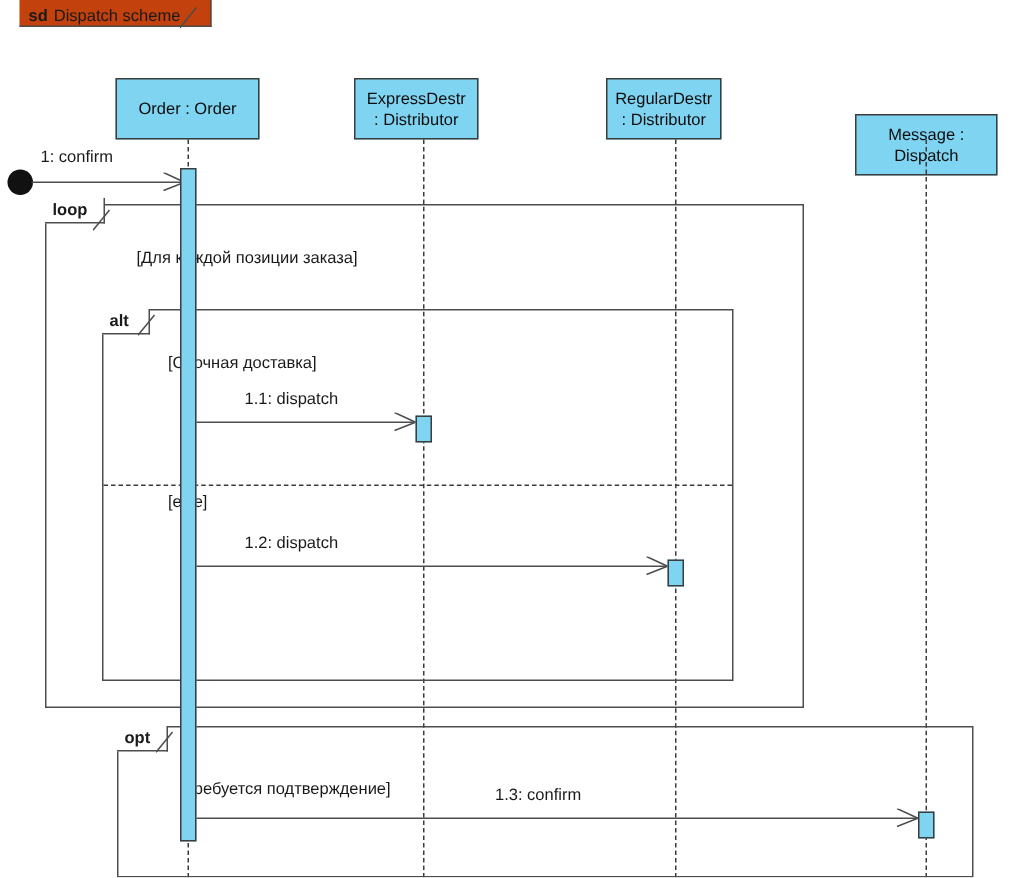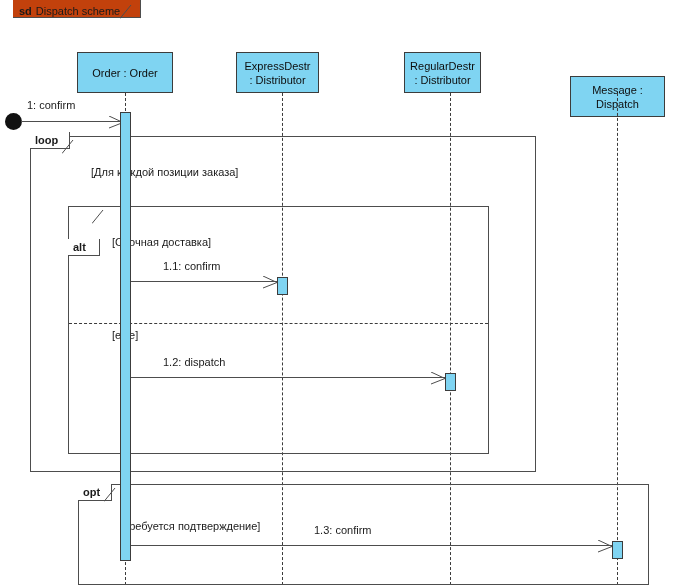--- a/index.html
+++ b/index.html
@@ -180,21 +180,21 @@
   <div class="frame-tab-corner" style="left:62px; top:136px; height:18px;">
     <svg width="12" height="18" viewBox="0 0 12 18">
       <line x1="0" y1="17.5" x2="11" y2="4" stroke="#4d4d4d" stroke-width="1"></line>
     </svg>
   </div>
   <div class="guard" style="left:91px; top:166px;">
     <span>[Для каждой позиции заказа]</span>
   </div>
 
   <div class="fragment" style="left:68px; top:206px; width:421px; height:248px;"></div>
-  <div class="frag-tab" style="left:68px; top:206px; width:32px;margin-top:33px;">
+  <div class="frag-tab" style="left:68px; top:206px; width:32px;">
     <span>alt</span>
   </div>
   <div class="frame-tab-corner" style="left:92px; top:206px; height:18px;">
     <svg width="12" height="18" viewBox="0 0 12 18">
       <line x1="0" y1="17.5" x2="11" y2="4" stroke="#4d4d4d" stroke-width="1"></line>
     </svg>
   </div>
   <div class="guard" style="left:112px; top:236px;">
     <span>[Срочная доставка]</span>
   </div>
@@ -223,42 +223,42 @@
   <div class="msg-line" style="left:21px; top:121px; width:102px;"></div>
   <div class="msg-arrow" style="left:108px; top:115px;">
     <svg width="16" height="13" viewBox="0 0 16 13">
       <polyline points="1,0 15,6.5 1,12" fill="none" stroke="#4d4d4d" stroke-width="1"></polyline>
     </svg>
   </div>
 
   <div class="activation" style="left:120px; top:112px; width:11px; height:449px;"></div>
 
   <div class="msg-label" style="left:163px; top:260px;">
-    <span>1.1: confirm</span>
+    <span>1.1: dispatch</span>
   </div>
   <div class="msg-line" style="left:131px; top:281px; width:146px;"></div>
   <div class="msg-arrow" style="left:262px; top:275px;">
     <svg width="16" height="13" viewBox="0 0 16 13">
       <polyline points="1,0 15,6.5 1,12" fill="none" stroke="#4d4d4d" stroke-width="1"></polyline>
     </svg>
   </div>
   <div class="activation" style="left:277px; top:277px; width:11px; height:18px;"></div>
 
   <div class="msg-label" style="left:163px; top:356px;">
     <span>1.2: dispatch</span>
   </div>
   <div class="msg-line" style="left:131px; top:377px; width:314px;"></div>
   <div class="msg-arrow" style="left:430px; top:371px;">
     <svg width="16" height="13" viewBox="0 0 16 13">
       <polyline points="1,0 15,6.5 1,12" fill="none" stroke="#4d4d4d" stroke-width="1"></polyline>
     </svg>
   </div>
   <div class="activation" style="left:445px; top:373px; width:11px; height:18px;"></div>
 
-  <div class="msg-label" style="left:314px; top:524px;">
+  <div class="msg-label" style="left:330px; top:524px;">
     <span>1.3: confirm</span>
   </div>
   <div class="msg-line" style="left:131px; top:545px; width:481px;"></div>
   <div class="msg-arrow" style="left:597px; top:539px;">
     <svg width="16" height="13" viewBox="0 0 16 13">
       <polyline points="1,0 15,6.5 1,12" fill="none" stroke="#4d4d4d" stroke-width="1"></polyline>
     </svg>
   </div>
   <div class="activation" style="left:612px; top:541px; width:11px; height:18px;"></div>
 

